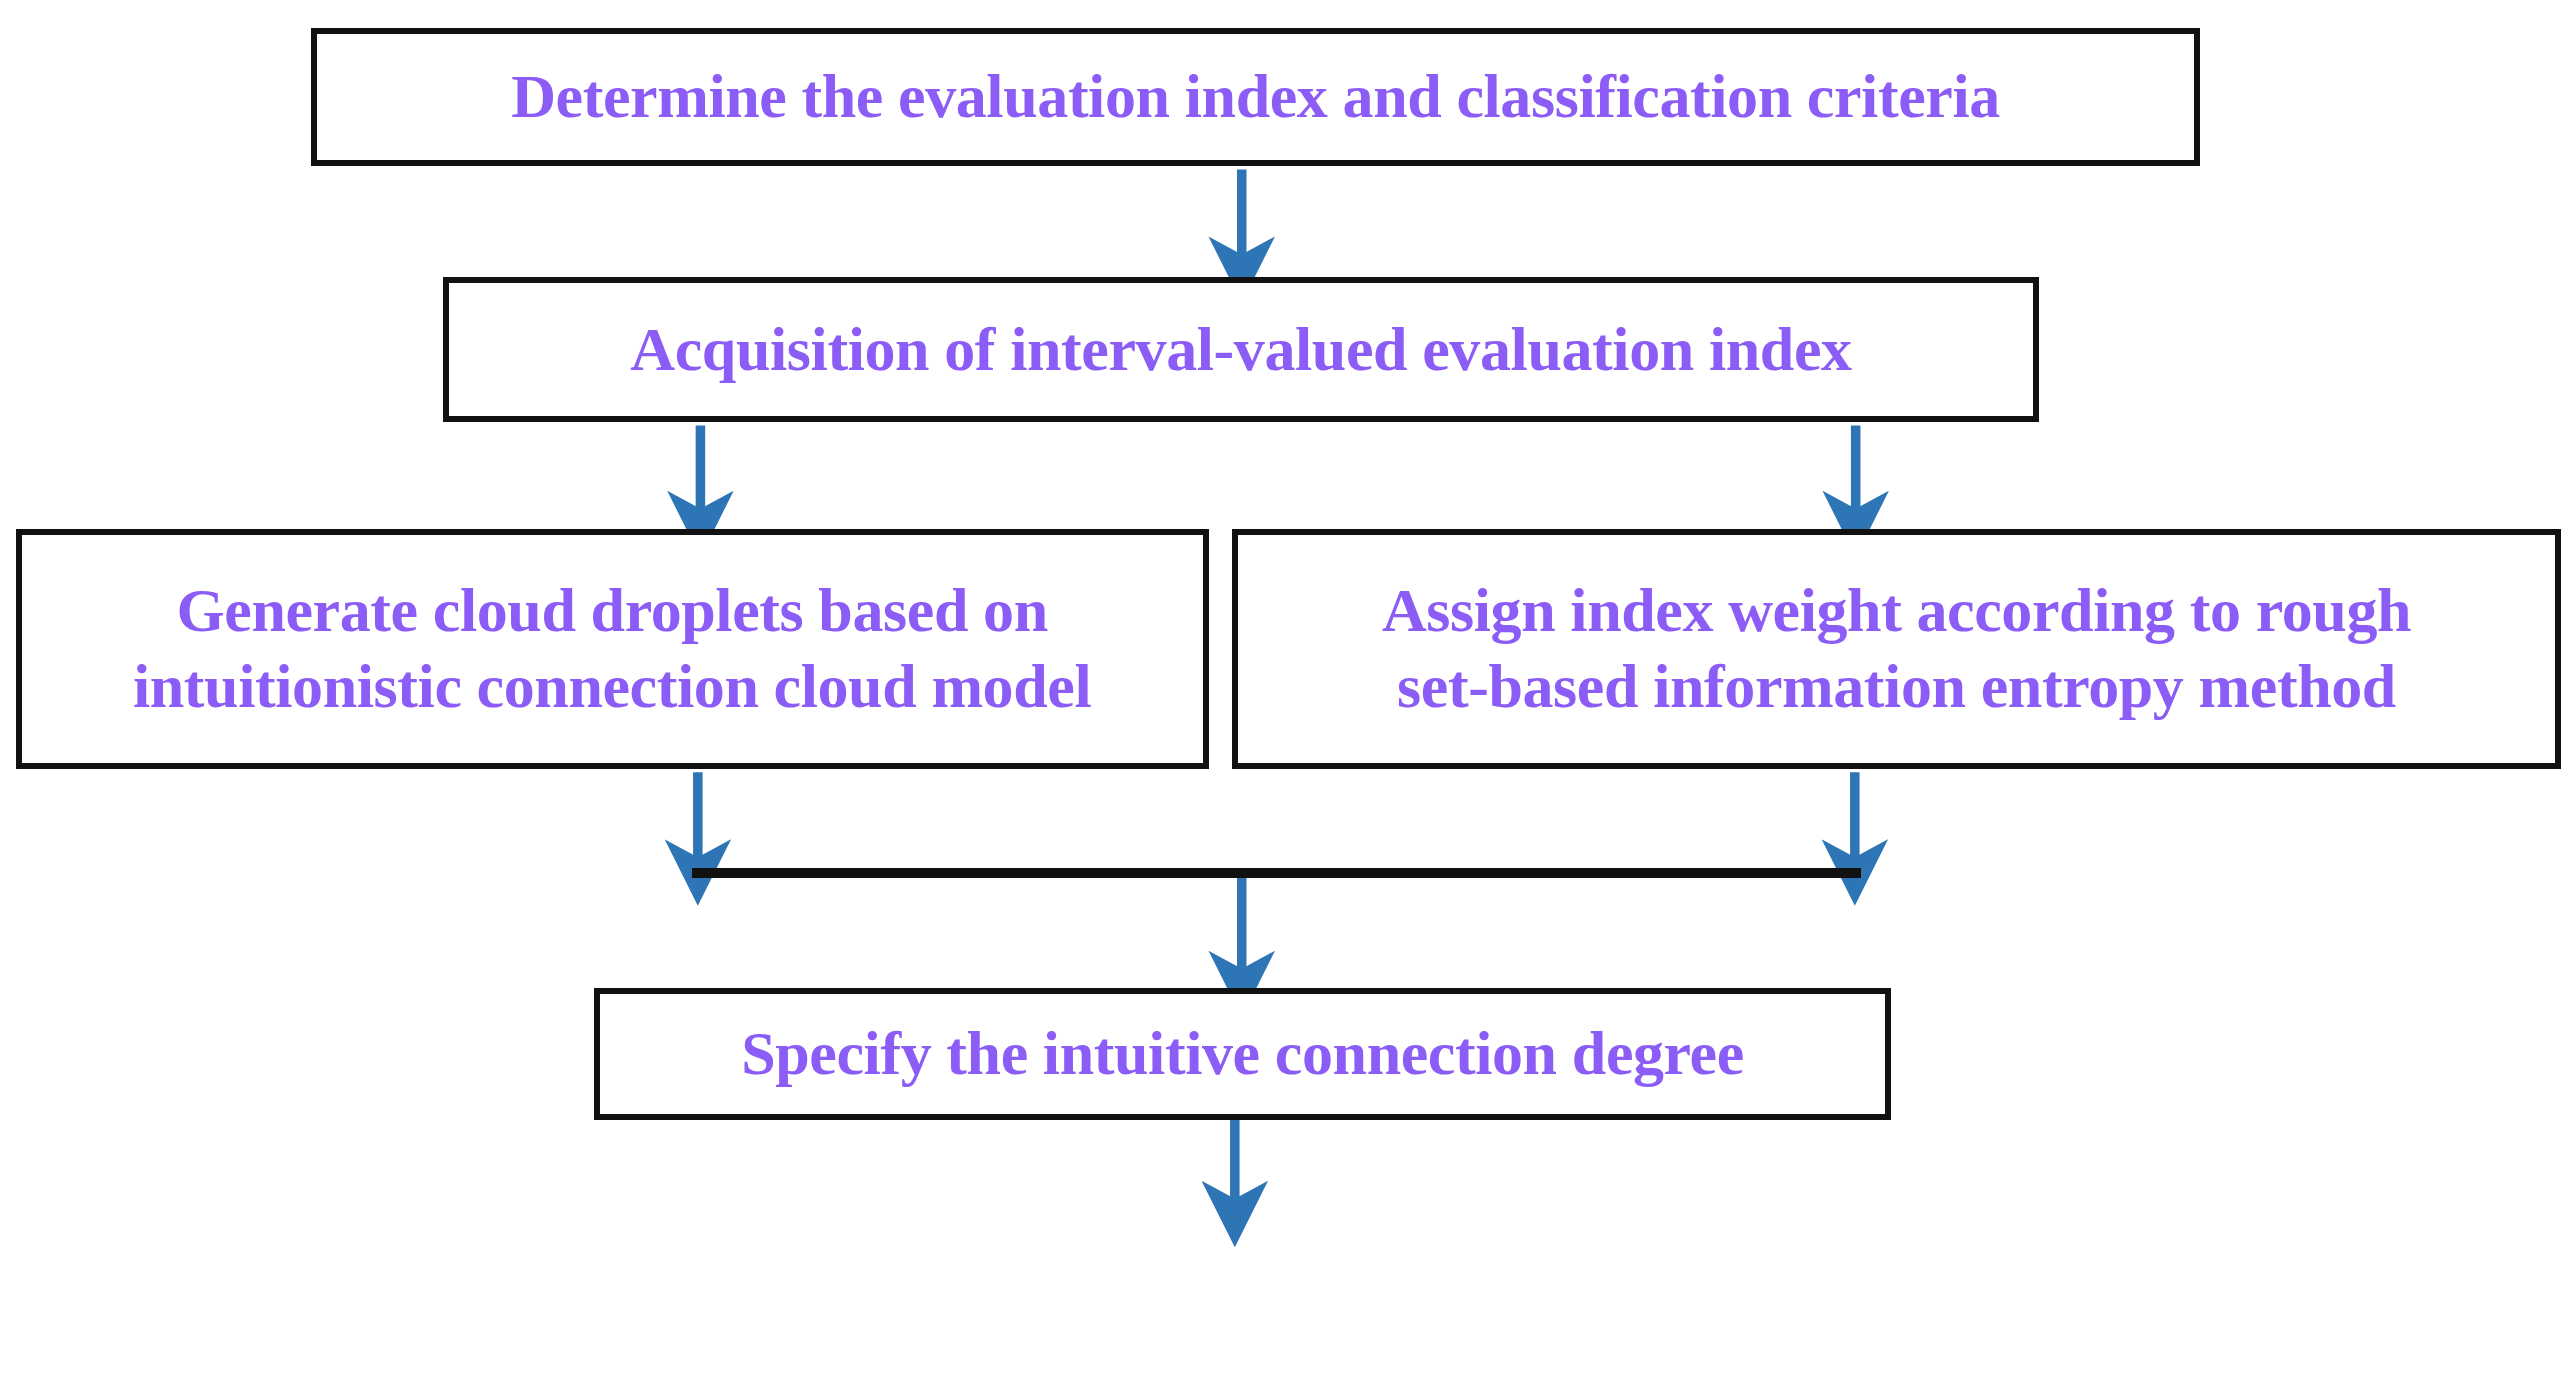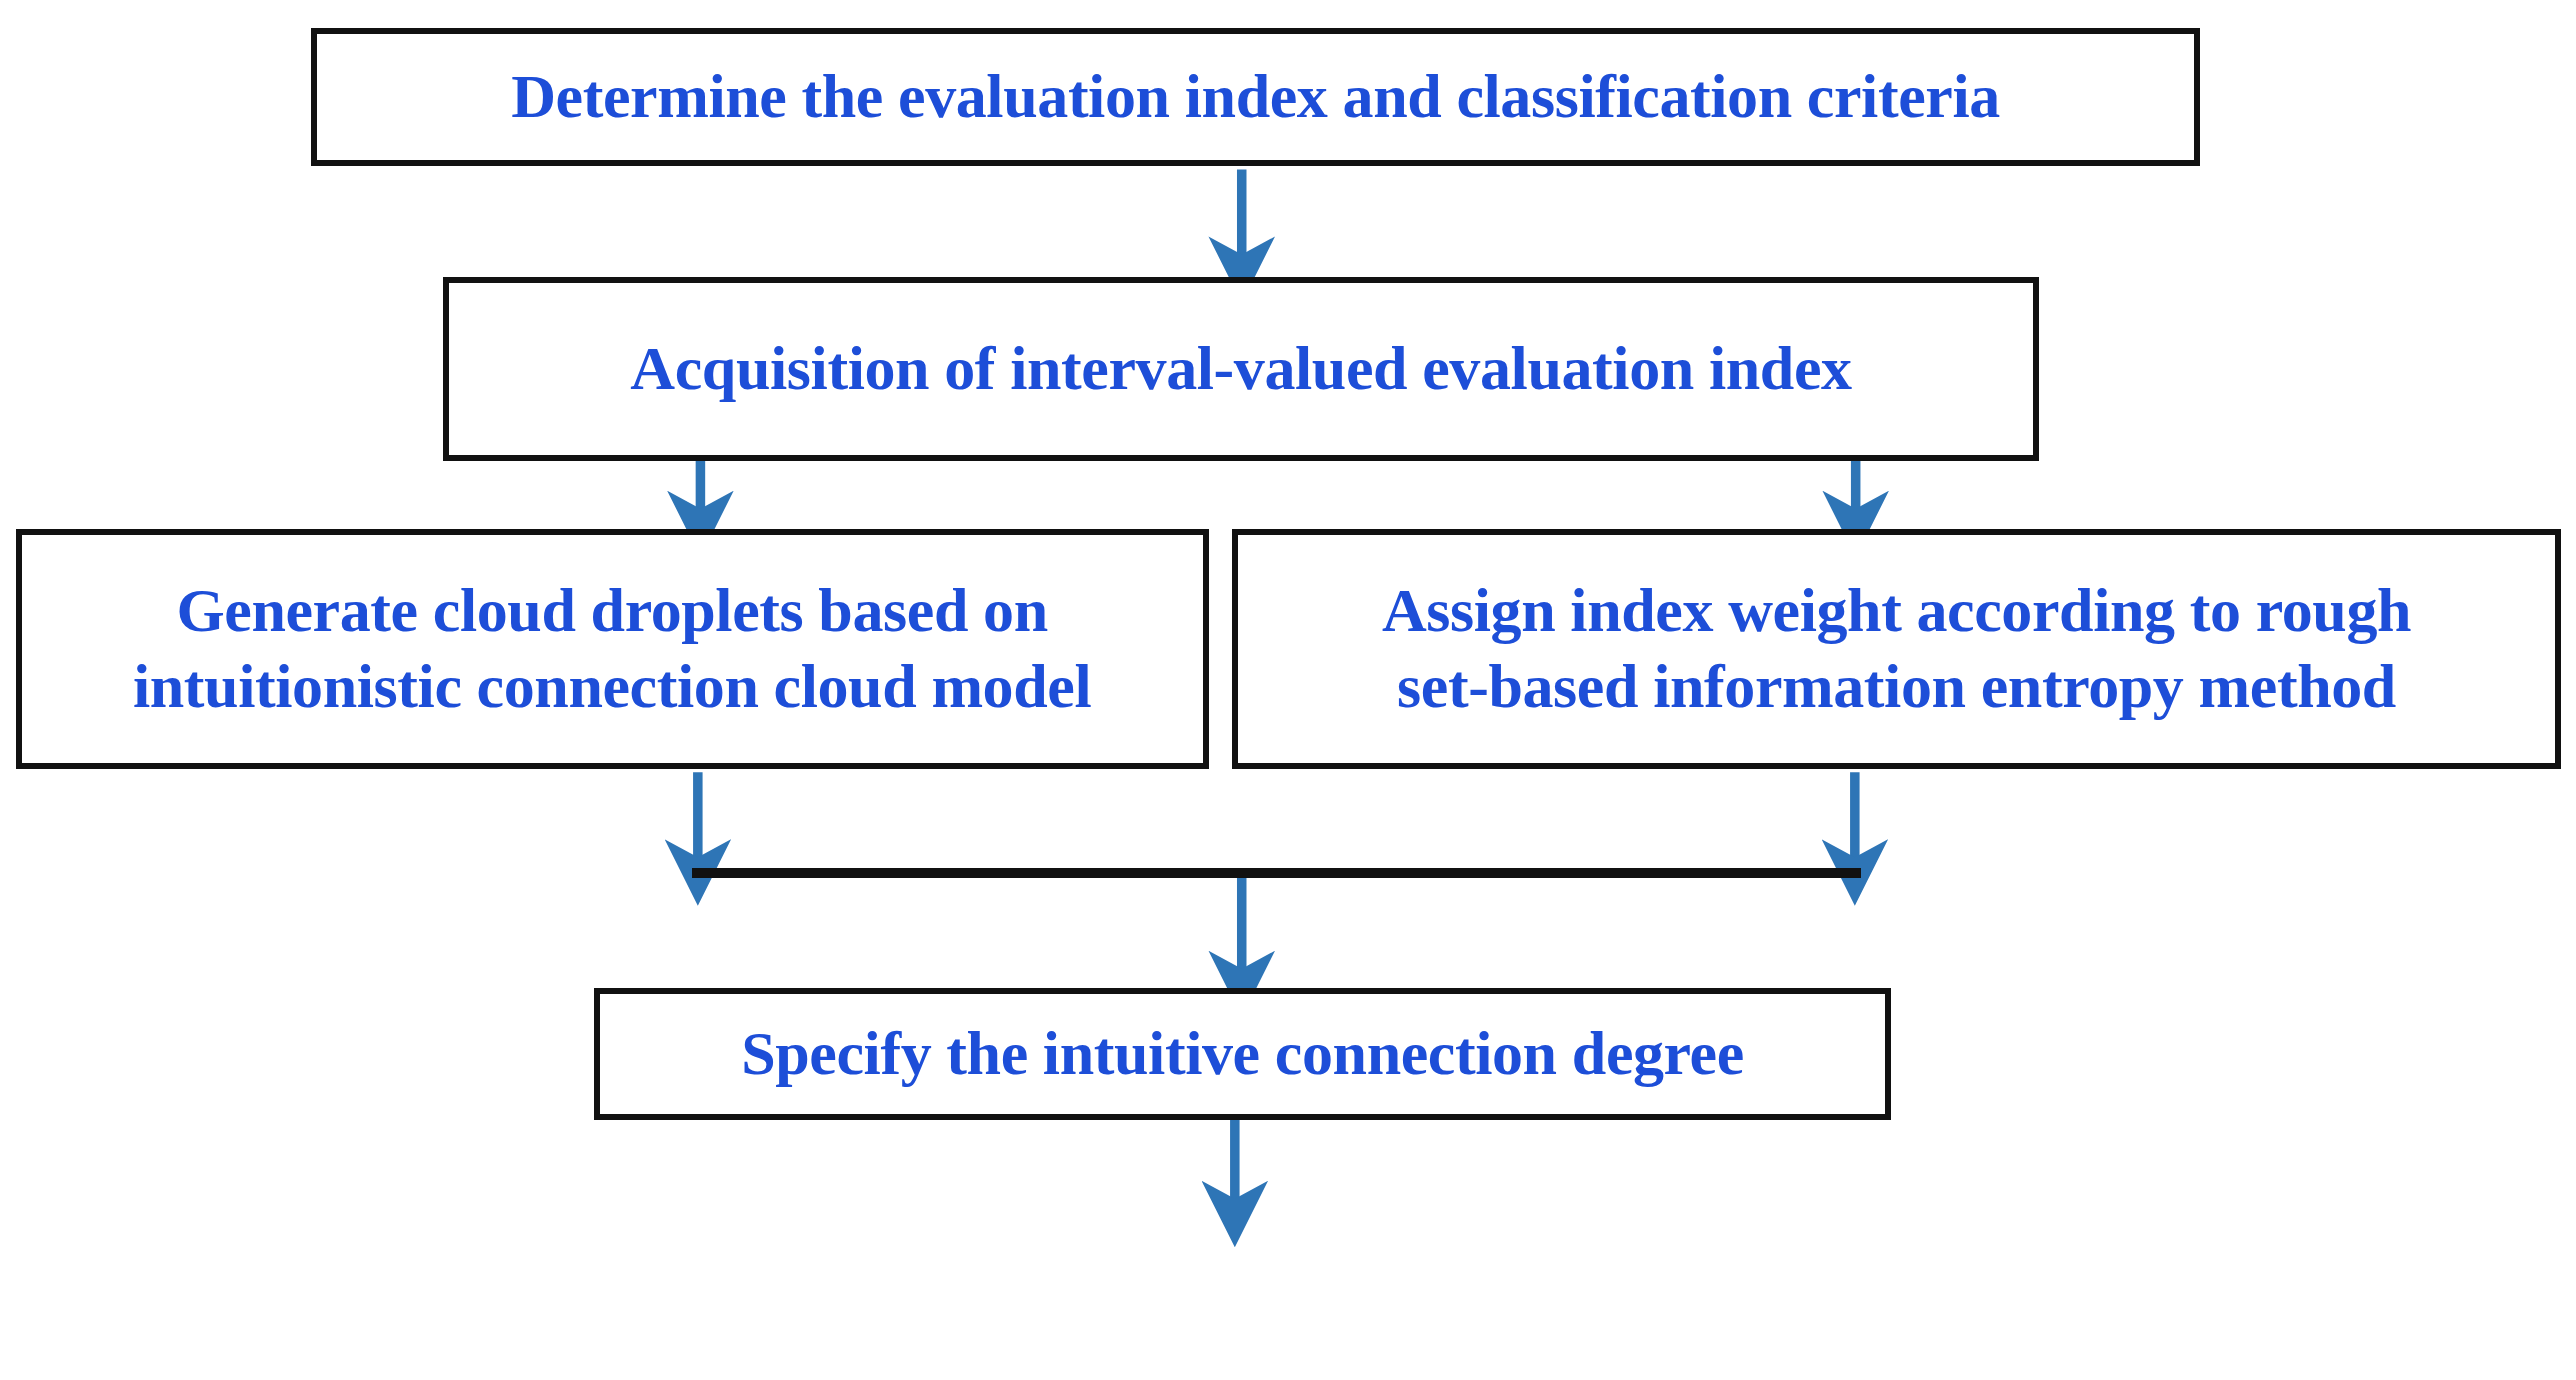--- a/index.html
+++ b/index.html
@@ -20,37 +20,37 @@
   }
   .node {
     position: absolute;
     box-sizing: border-box;
     border: 6px solid #111111;
     background: #ffffff;
     display: flex;
     align-items: center;
     justify-content: center;
     text-align: center;
-    color: #1d4ed8;
+    color: #8b5cf6;
     font-weight: bold;
     font-family: "Liberation Serif", "DejaVu Serif", serif;
     line-height: 1.22;
     letter-spacing: -0.4px;
     z-index: 3;
   }
   .node .txt {
     display: block;
     width: 100%;
     padding: 0 15.6px;
     white-space: pre-line;
   }
 
   
   #node-determine  { left: 311px;  top: 28px;   width: 1889px; height: 138px; font-size: 62px; }
-  #node-acquisition{ left: 443px;  top: 277px;  width: 1596px; height: 184px; font-size: 62px; }
+  #node-acquisition{ left: 443px;  top: 277px;  width: 1596px; height: 145px; font-size: 62px; }
   #node-cloud      { left: 15.6px;   top: 529px;  width: 1193px; height: 240px; font-size: 62px; }
   #node-weight     { left: 1232px; top: 529px;  width: 1329px; height: 240px; font-size: 62px; }
   #node-degree     { left: 594px;  top: 988px; width: 1297px; height: 132px; font-size: 62px; }
   #node-grade      { left: 564px;  top: 1215px; width: 1352px; height: 145px; font-size: 62px; }
 
   
   #connectors {
     position: absolute;
     left: 0; top: 0;
     width: 2576px;

